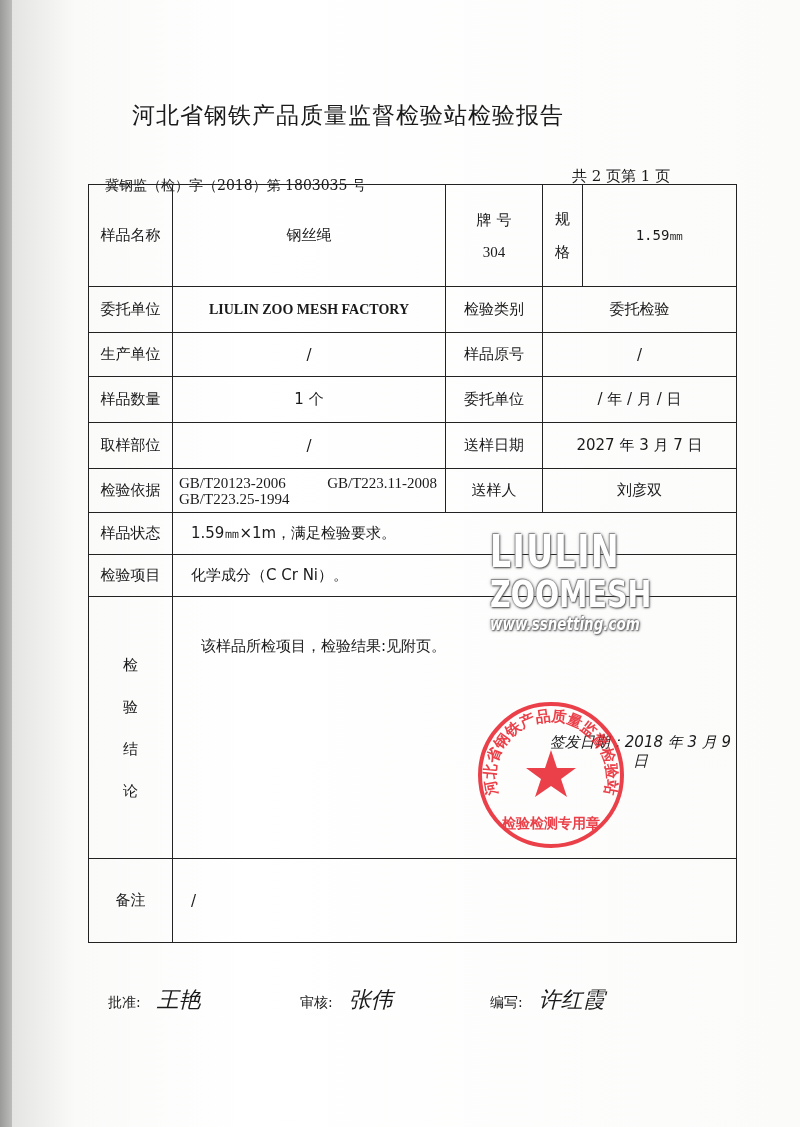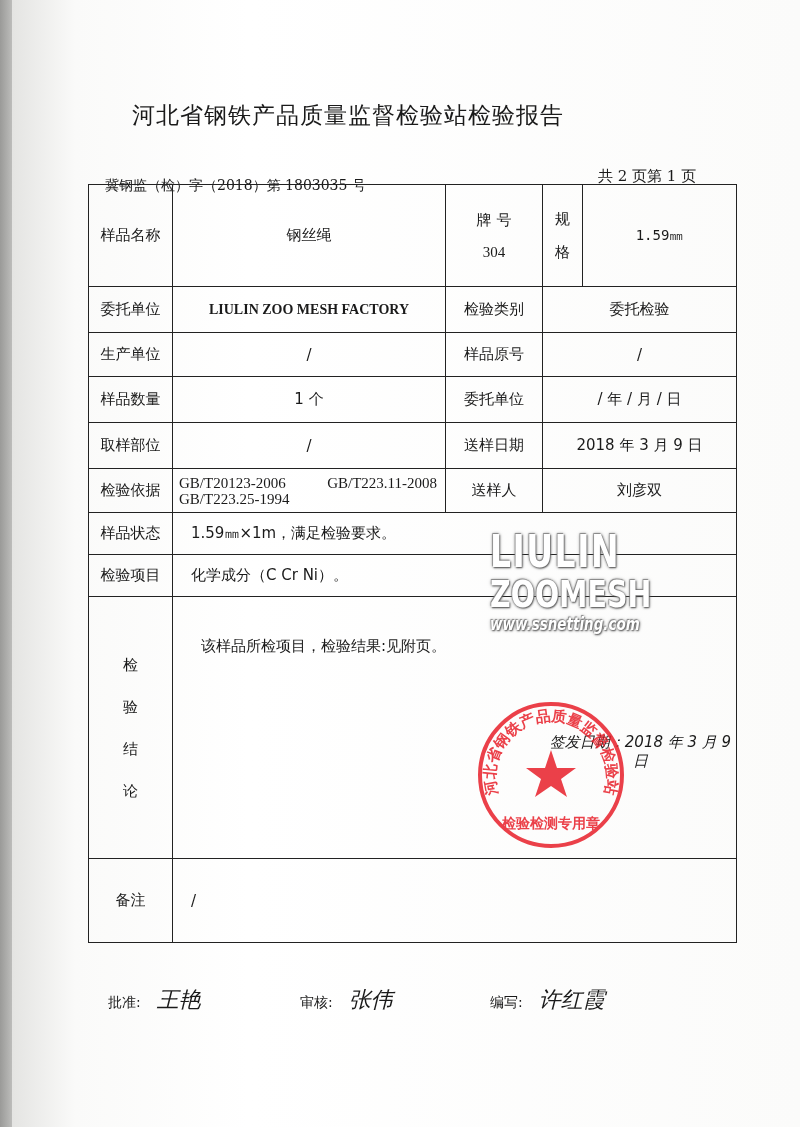--- a/index.html
+++ b/index.html
@@ -15,21 +15,21 @@
     }
     .paper {
       position: absolute; left: 12px; top: 0; width: 788px; height: 1127px;
       background: linear-gradient(to right, #e4e4e2 0%, #fafaf9 8%, #ffffff 30%, #fbfbfa 100%);
     }
     .title {
       position: absolute; left: 0; top: 100px; width: 696px; text-align: center;
       font-size: 23px; letter-spacing: 1px; font-family: Liberation Serif, serif;
     }
     .docno { position: absolute; left: 105px; top: 160px; font-size: 14px; margin-top: 17px; }
-    .pageinfo { position: absolute; left: 598px; top: 167px; font-size: 15px; }
+    .pageinfo { position: absolute; left: 572px; top: 167px; font-size: 15px; }
 
     table.report {
       position: absolute; left: 88px; top: 184px; width: 648px;
       border-collapse: collapse; table-layout: fixed;
       font-size: 15px; font-family: "DejaVu Sans", sans-serif;
     }
     table.report td {
       border: 1.5px solid #222; text-align: center; vertical-align: middle; padding: 0;
     }
     .lbl { letter-spacing: 0px; }
@@ -107,21 +107,21 @@
   <tr style="height:46px">
     <td>样品数量</td>
     <td>1 个</td>
     <td>委托单位</td>
     <td colspan="2">/ 年 / 月 / 日</td>
   </tr>
   <tr style="height:46px">
     <td>取样部位</td>
     <td>/</td>
     <td>送样日期</td>
-    <td colspan="2">2018 年 3 月 9 日</td>
+    <td colspan="2">2027 年 3 月 7 日</td>
   </tr>
   <tr style="height:44px">
     <td>检验依据</td>
     <td class="std">
       <div class="row1">
         <span>GB/T20123-2006</span>
         <span>GB/T223.11-2008</span>
       </div>
       <div>GB/T223.25-1994</div>
     </td>

